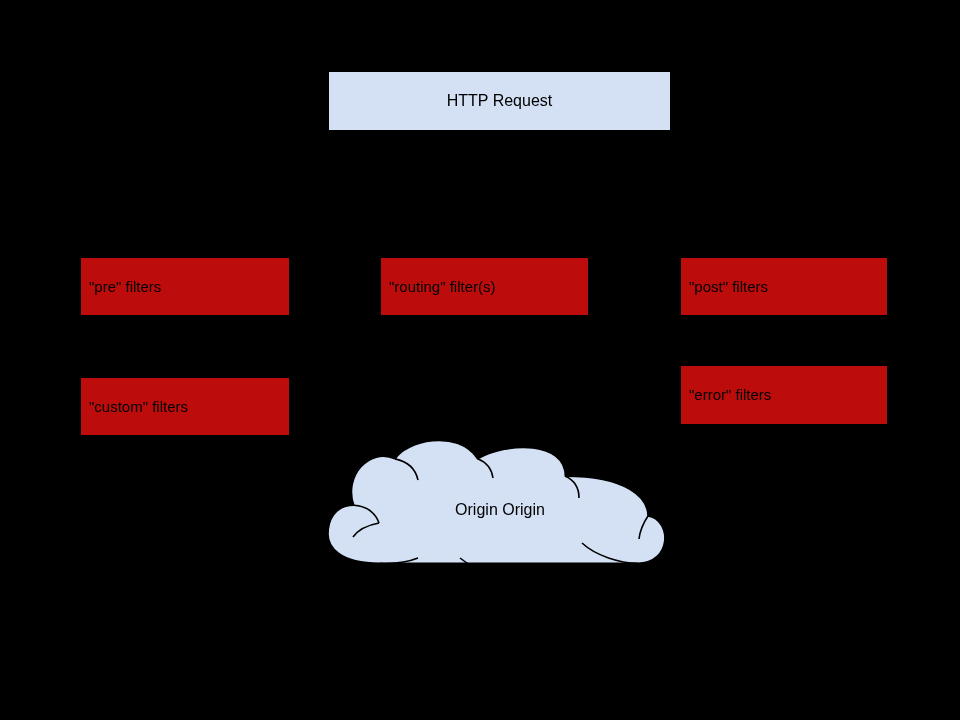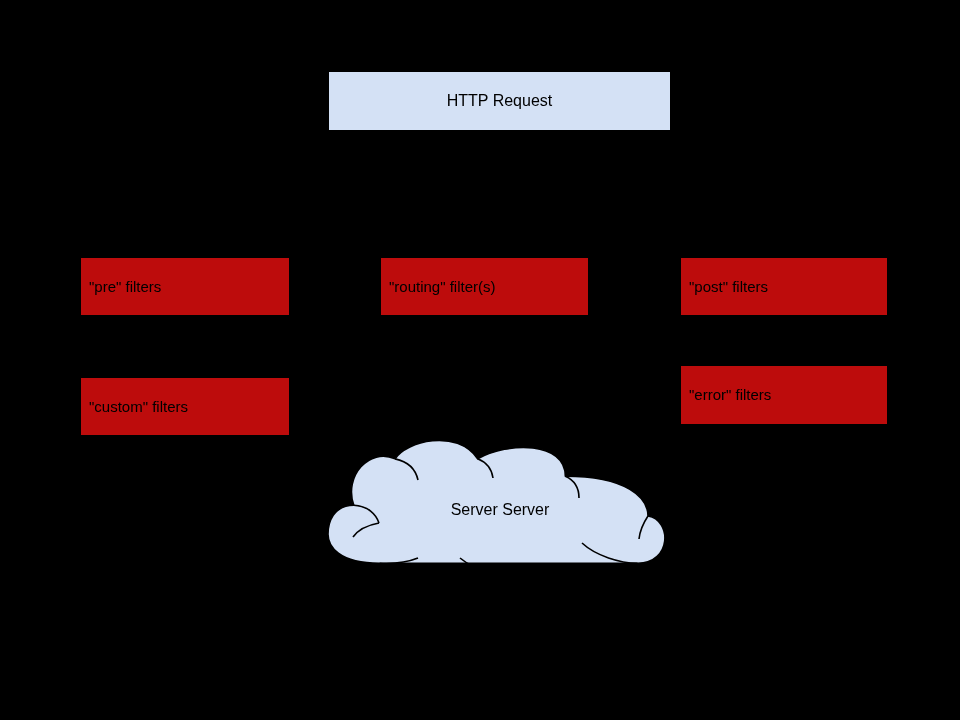--- a/index.html
+++ b/index.html
@@ -124,16 +124,16 @@
       <path d="M 25.8 65.25 C 40 66 48 74 51 83" fill="none" stroke="#000000" stroke-width="1.6"></path>
       <path d="M 67.08 18.85 C 82 22 88 31 90 40" fill="none" stroke="#000000" stroke-width="1.6"></path>
       <path d="M 149.64 18.85 C 160 23 164 31 165 38" fill="none" stroke="#000000" stroke-width="1.6"></path>
       <path d="M 237.36 36.25 C 248 41 251 50 251 58" fill="none" stroke="#000000" stroke-width="1.6"></path>
       <path d="M 320 76 C 316 82 312 90 311 99" fill="none" stroke="#000000" stroke-width="1.6"></path>
       <path d="M 309.6 123.25 C 292 123 268 116 254 103" fill="none" stroke="#000000" stroke-width="1.6"></path>
       <path d="M 166 132 C 152 130 140 125 132 118" fill="none" stroke="#000000" stroke-width="1.6"></path>
       <path d="M 51.6 123.25 C 66 124 80 122 90 118" fill="none" stroke="#000000" stroke-width="1.6"></path>
       <path d="M 51 83 C 40 85 30 90 25 97" fill="none" stroke="#000000" stroke-width="1.6"></path>
     </svg>
-    <div id="origin-server-label">Server Server</div>
+    <div id="origin-server-label">Origin Origin</div>
   </div>
 
 </div>
 
 </body></html>

